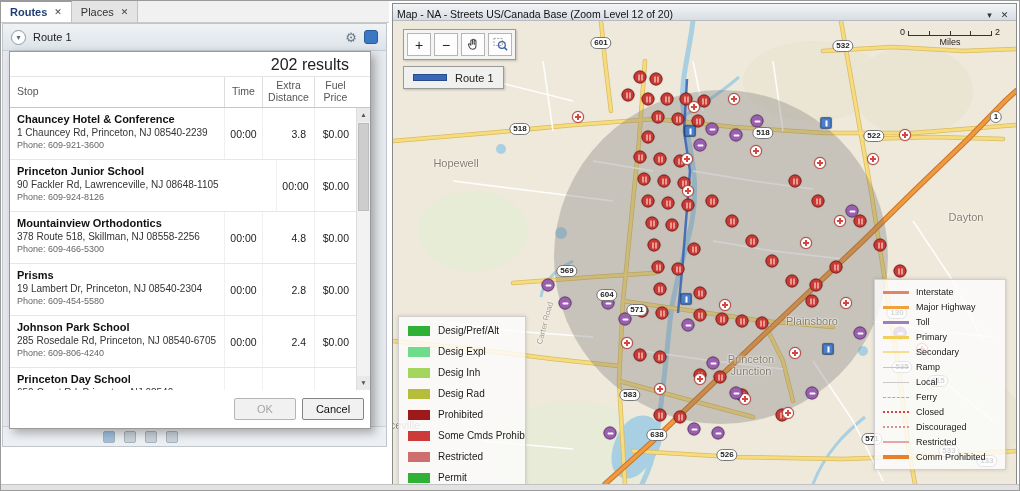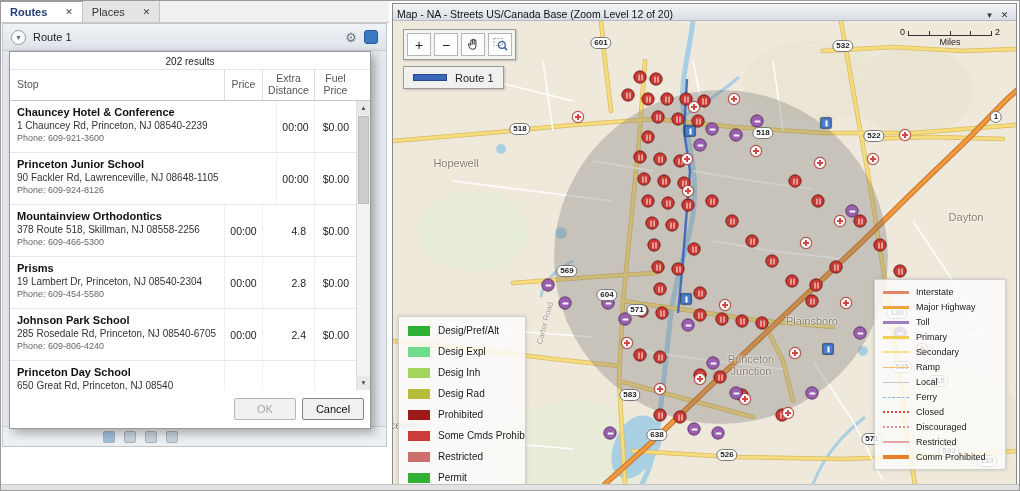--- a/index.html
+++ b/index.html
@@ -3,37 +3,37 @@
 <meta charset="utf-8">
 <style>
   *{margin:0;padding:0;box-sizing:border-box}
   html,body{background:#fdfdfd}
   body{font-family:"Liberation Sans",sans-serif}
   .window{position:relative;width:1020px;height:491px;background:#fff;border:1px solid #9a9a9a;box-shadow:3px 3px 5px rgba(0,0,0,.35);overflow:hidden}
 
   
   .left-pane{position:absolute;left:0;top:0;width:388px;height:483px;background:#fff}
   .tabbar{position:absolute;left:0;top:0;width:100%;height:22px;background:#f1f1f1;border-bottom:1px solid #c9c9c9;display:flex}
-  .tab{display:flex;align-items:center;gap:18px;padding:8px 9px;font-size:11px;color:#333;background:#e4e4e4;border-right:1px solid #c2c2c2;cursor:default}
+  .tab{display:flex;align-items:center;gap:7px;padding:8px 9px;font-size:11px;color:#333;background:#e4e4e4;border-right:1px solid #c2c2c2;cursor:default}
   .tab.active{background:#fff;color:#1f3e74;font-weight:bold;border-top:1px solid #9a9a9a}
   .tab-close{font-size:9px;color:#444;font-weight:normal}
 
   .routes-panel{position:absolute;left:1px;top:22px;width:385px;height:424px;background:#e6eaee;border:1px solid #c0c6cc}
   .panel-header{height:27px;background:linear-gradient(#f0f3f6,#dde3e9);border-bottom:1px solid #c6ccd2;display:flex;align-items:center;gap:7px;padding:0 8px;font-size:11px;color:#222}
   .collapse-icon{width:15px;height:15px;border:1px solid #8a9aa8;border-radius:50%;background:#fff;color:#5a6b7a;font-size:8px;display:flex;align-items:center;justify-content:center}
   .panel-spacer{flex:1}
   .gear-icon{font-size:13px;color:#6e7a85}
   .map-icon{width:14px;height:14px;background:#3b78c3;border:1px solid #2a5a9a;border-radius:3px}
   .panel-footer{position:absolute;left:0;right:0;bottom:0;height:20px;background:#edf0f3;border-top:1px solid #ccd2d8;display:flex;align-items:center;gap:9px;padding-left:100px}
   .footer-icon{width:12px;height:12px;background:#c9d2da;border:1px solid #a8b2bc;border-radius:2px}
   .footer-icon:first-child{background:#9fc0de}
 
   
   .dialog{position:absolute;left:8px;top:50px;width:362px;height:378px;background:#fff;border:1px solid #9a9a9a;box-shadow:4px 4px 9px rgba(0,0,0,.3);display:flex;flex-direction:column}
-  .results-line{text-align:center;padding:4px 28px 2px;font-size:10px;color:#222;flex:none}
+  .results-line{text-align:right;padding:4px 21px 2px;font-size:16px;color:#222;flex:none}
   .grid-header{display:flex;border-top:1px solid #e4e4e4;border-bottom:1px solid #c6c6c6;height:32px;flex:none}
   .cell{overflow:hidden}
   .stop-cell{flex:1;padding:0 7px}
   .time-cell{width:38px}
   .dist-cell{width:52px}
   .fuel-cell{width:42px}
   .hdr{display:flex;align-items:center;justify-content:center;text-align:center;font-size:10.5px;color:#555;line-height:1.1}
   .hdr.stop-cell{justify-content:flex-start;text-align:center}
   .grid-header .time-cell,.grid-header .dist-cell,.grid-header .fuel-cell{border-left:1px solid #ddd}
   .hdr-sb-gap{width:14px;flex:none}
@@ -135,34 +135,35 @@
         <span class="footer-icon"></span>
         <span class="footer-icon"></span>
         <span class="footer-icon"></span>
       </div>
     </div>
 
     <div class="dialog">
       <div class="results-line">202 results</div>
       <div class="grid-header">
         <div class="cell stop-cell hdr">Stop</div>
-        <div class="cell time-cell hdr">Price</div>
+        <div class="cell time-cell hdr">Time</div>
         <div class="cell dist-cell hdr">Extra Distance</div>
         <div class="cell fuel-cell hdr">Fuel Price</div>
         <div class="hdr-sb-gap"></div>
       </div>
       <div class="rows-wrap">
         <div class="rows-list">
             <div class="row">
               <div class="cell stop-cell">
                 <div class="stop-name">Chauncey Hotel &amp; Conference</div>
                 <div class="stop-addr">1 Chauncey Rd, Princeton, NJ 08540-2239</div>
                 <div class="stop-phone">Phone: 609-921-3600</div>
               </div>
               <div class="cell time-cell">00:00</div>
+              <div class="cell dist-cell">3.8</div>
               <div class="cell fuel-cell">$0.00</div>
             </div>
             <div class="row">
               <div class="cell stop-cell">
                 <div class="stop-name">Princeton Junior School</div>
                 <div class="stop-addr">90 Fackler Rd, Lawrenceville, NJ 08648-1105</div>
                 <div class="stop-phone">Phone: 609-924-8126</div>
               </div>
               <div class="cell time-cell">00:00</div>
               <div class="cell fuel-cell">$0.00</div>

